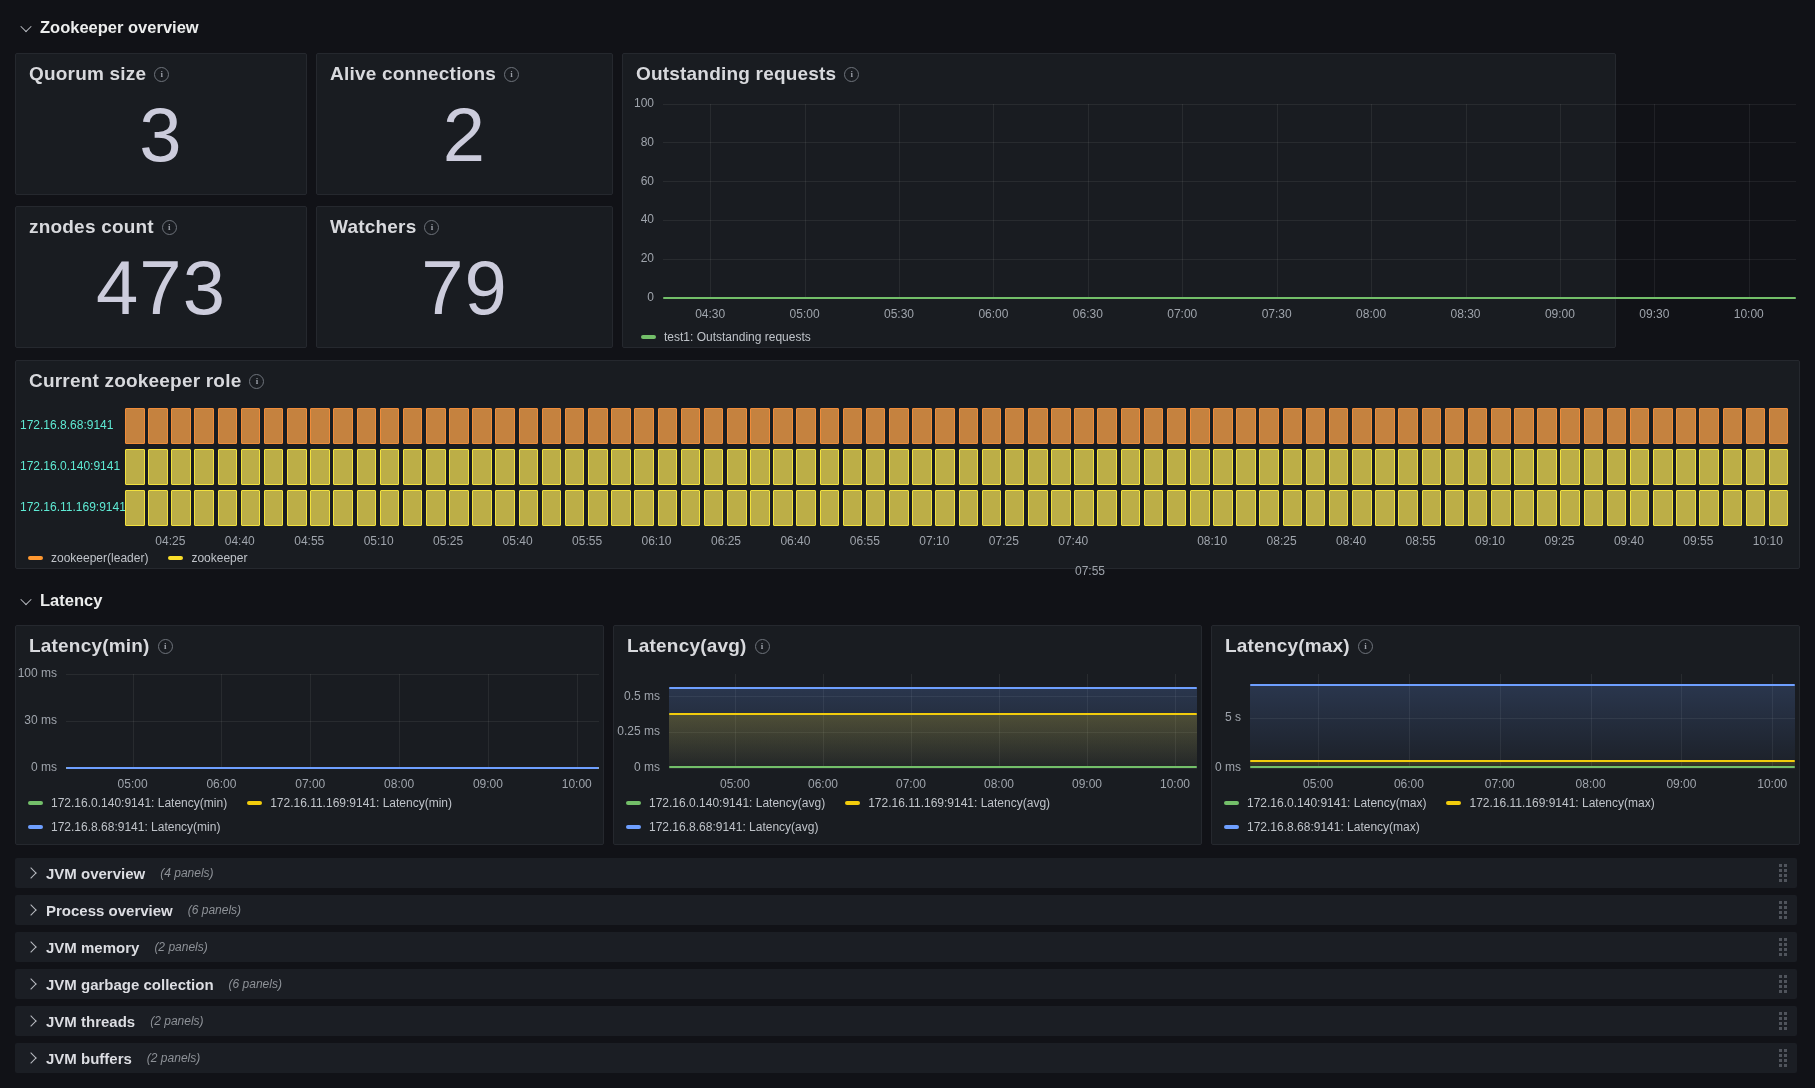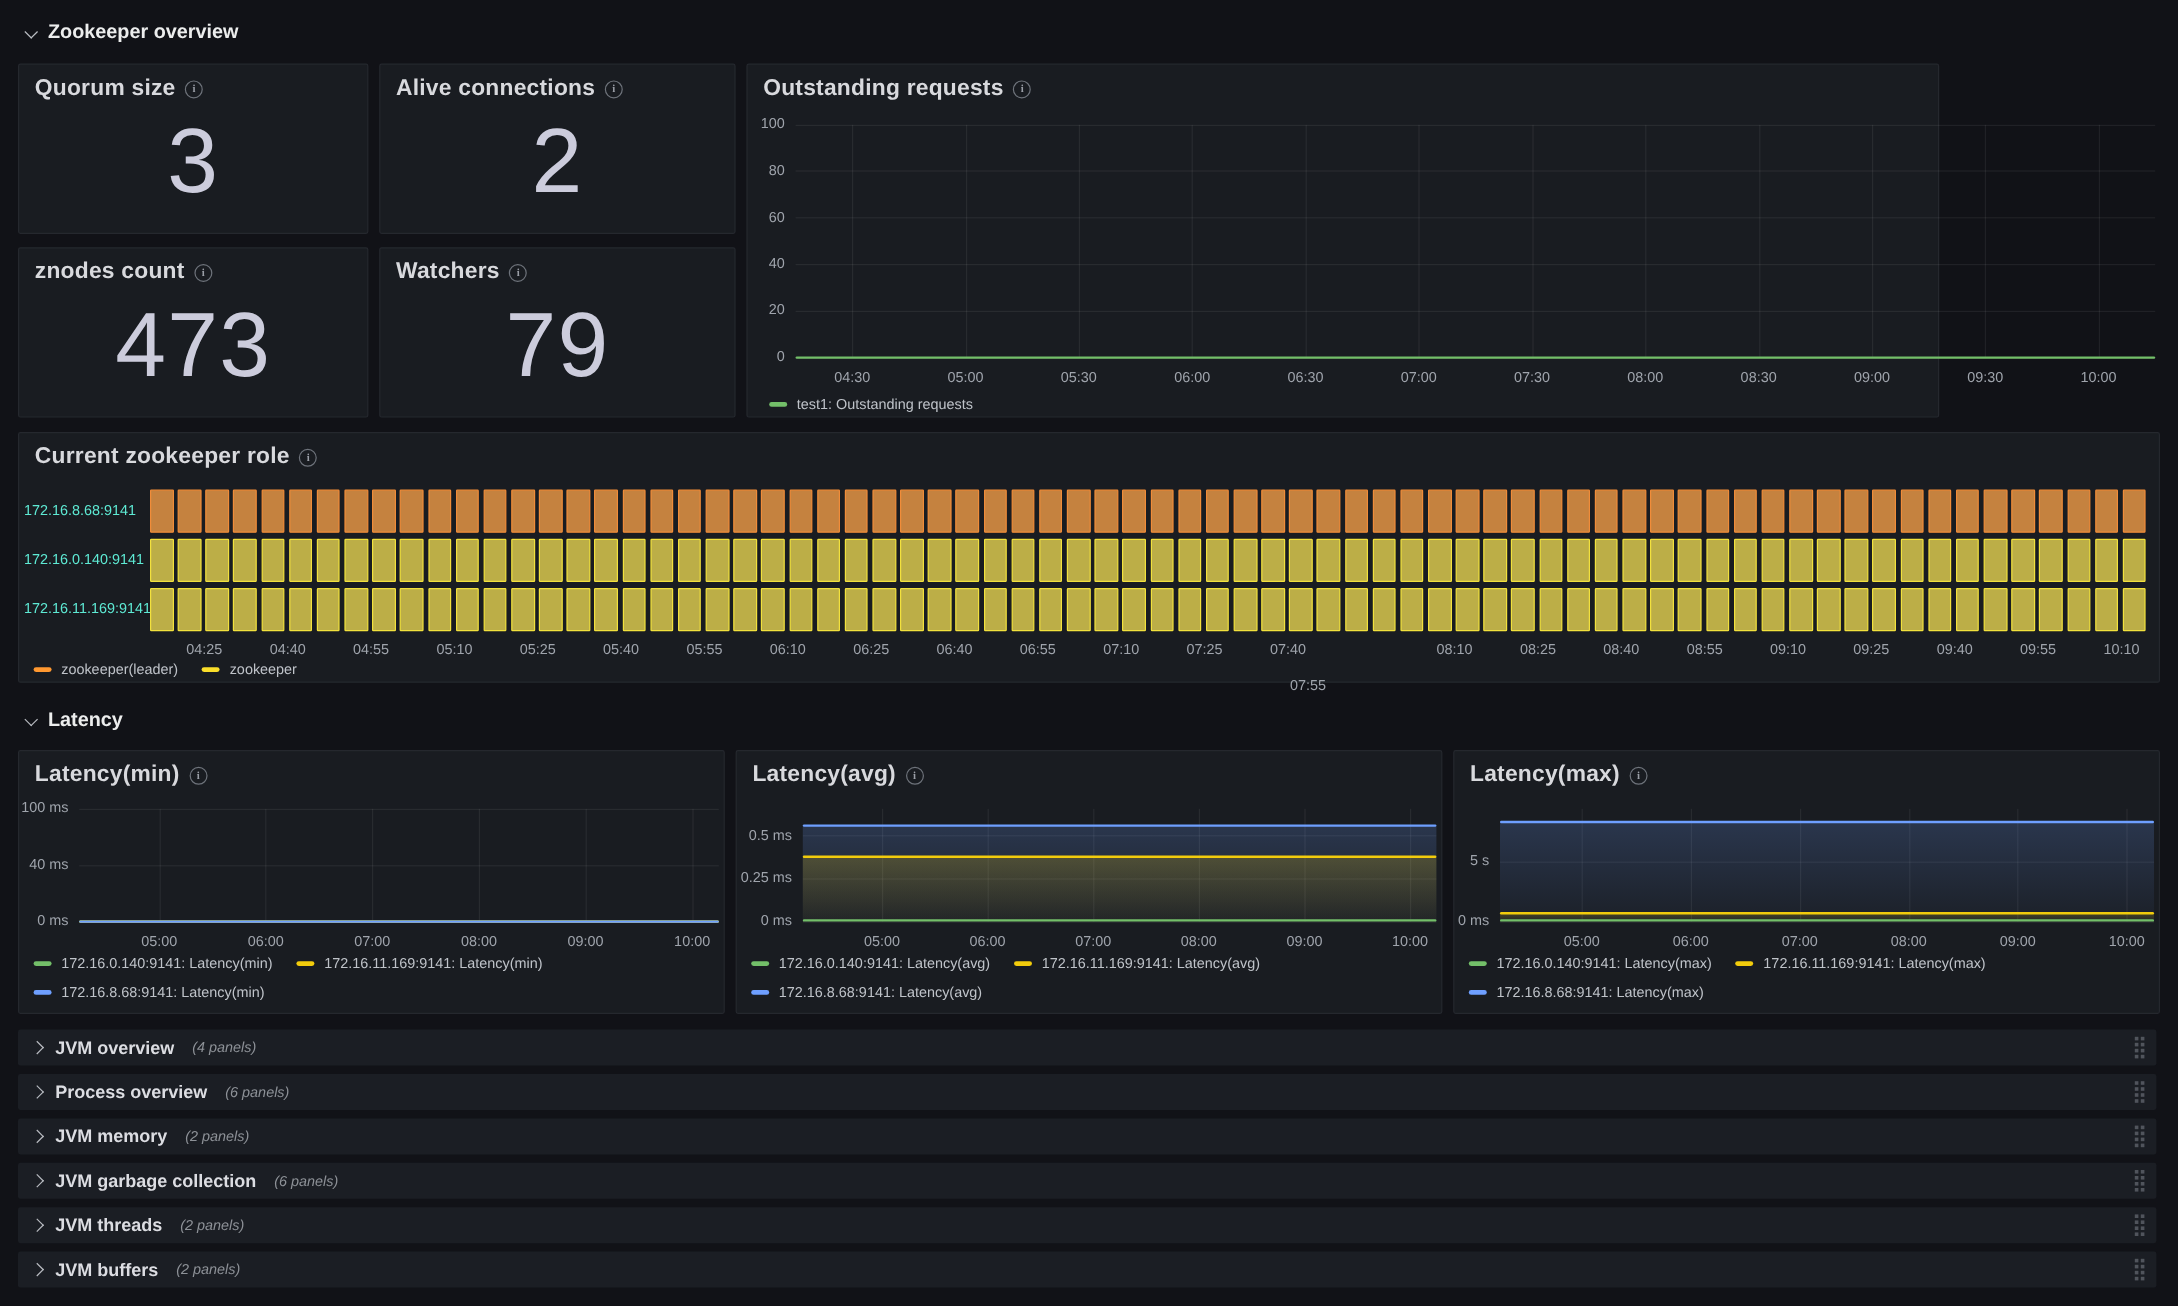--- a/index.html
+++ b/index.html
@@ -399,21 +399,21 @@
 
   <div class="panel" style="left:15px;top:625px;width:589px;height:220px;">
     <div class="p-head">
       <span class="p-title">Latency(min)</span>
       <span class="info">i</span>
     </div>
     <div class="chart-body">
         <div class="grid-h" style="left: 50px; top: 141.5px; width: 533px;"></div>
         <div class="yl" style="left: 0px; width: 41px; top: 134px;">0 ms</div>
         <div class="grid-h" style="left: 50px; top: 94.5px; width: 533px;"></div>
-        <div class="yl" style="left: 0px; width: 41px; top: 87px;">40 ms</div>
+        <div class="yl" style="left: 0px; width: 41px; top: 87px;">30 ms</div>
         <div class="grid-h" style="left: 50px; top: 47.5px; width: 533px;"></div>
         <div class="yl" style="left: 0px; width: 41px; top: 40px;">100 ms</div>
         <div class="grid-v" style="left: 116.625px; top: 48px; height: 94px;"></div>
         <div class="xl" style="left: 116.625px; top: 151px;">05:00</div>
         <div class="grid-v" style="left: 205.458px; top: 48px; height: 94px;"></div>
         <div class="xl" style="left: 205.458px; top: 151px;">06:00</div>
         <div class="grid-v" style="left: 294.292px; top: 48px; height: 94px;"></div>
         <div class="xl" style="left: 294.292px; top: 151px;">07:00</div>
         <div class="grid-v" style="left: 383.125px; top: 48px; height: 94px;"></div>
         <div class="xl" style="left: 383.125px; top: 151px;">08:00</div>

